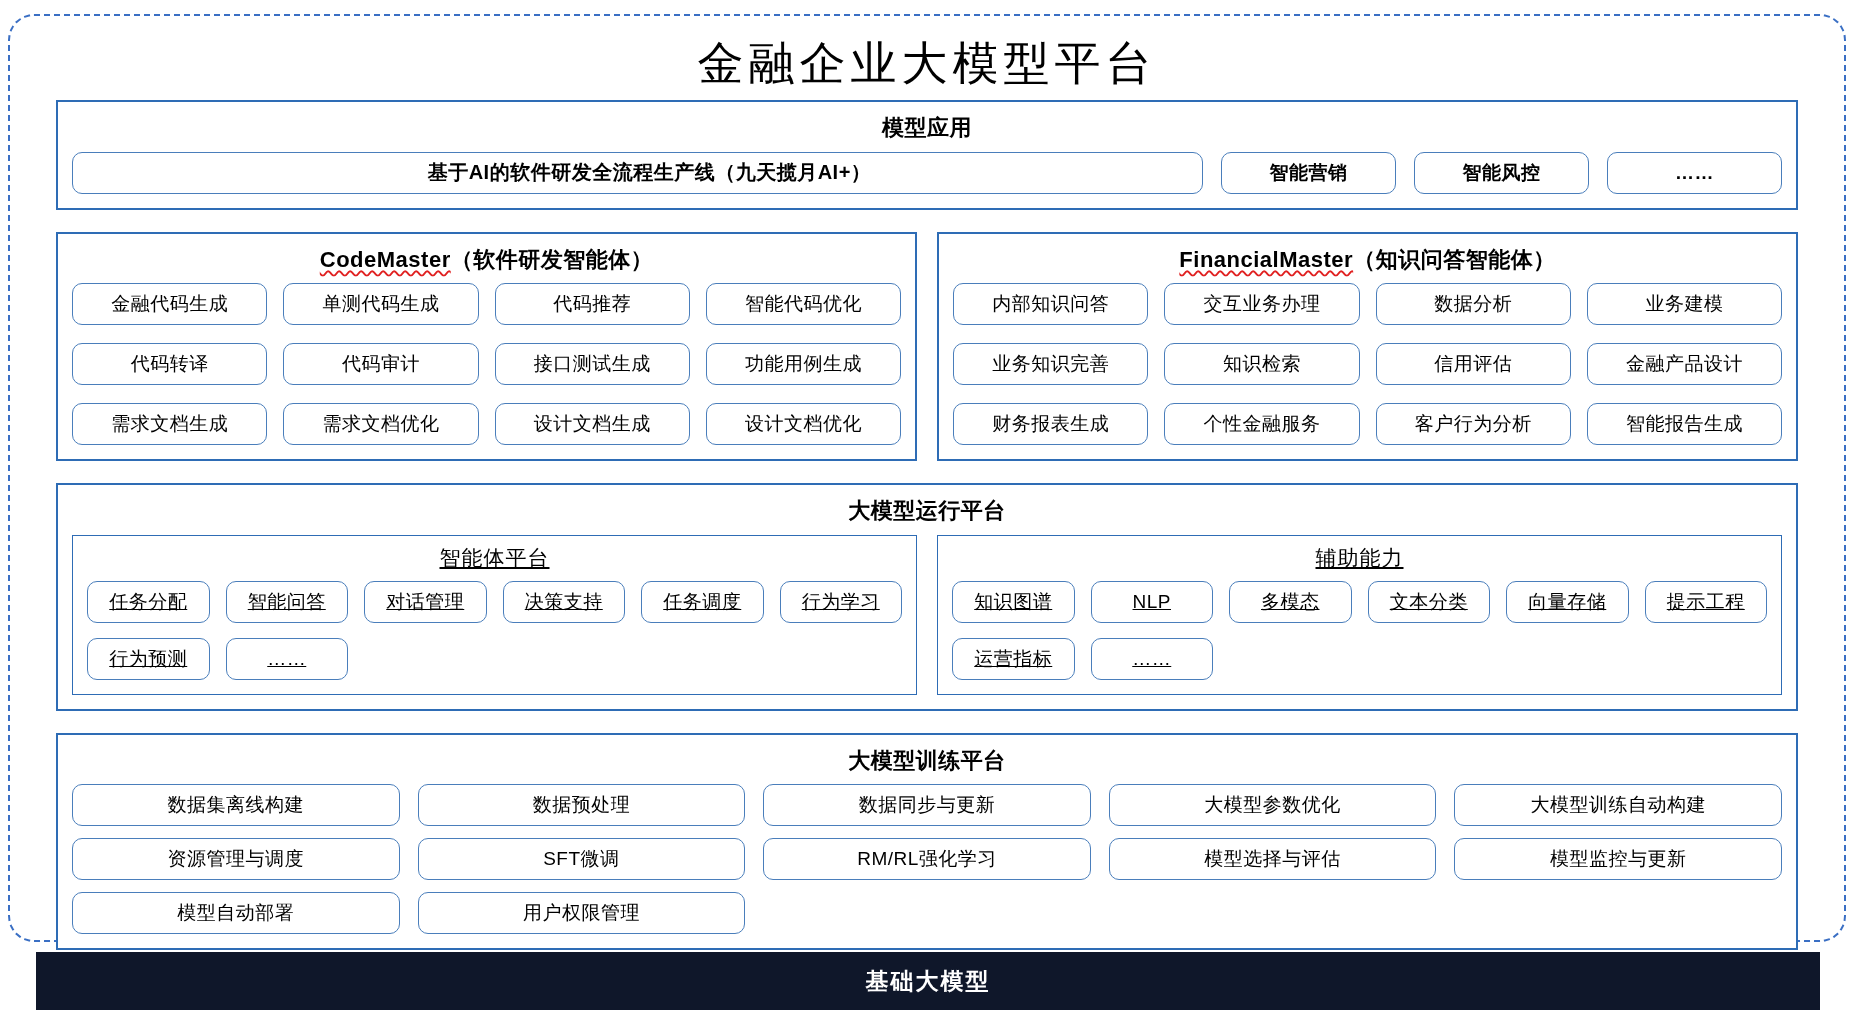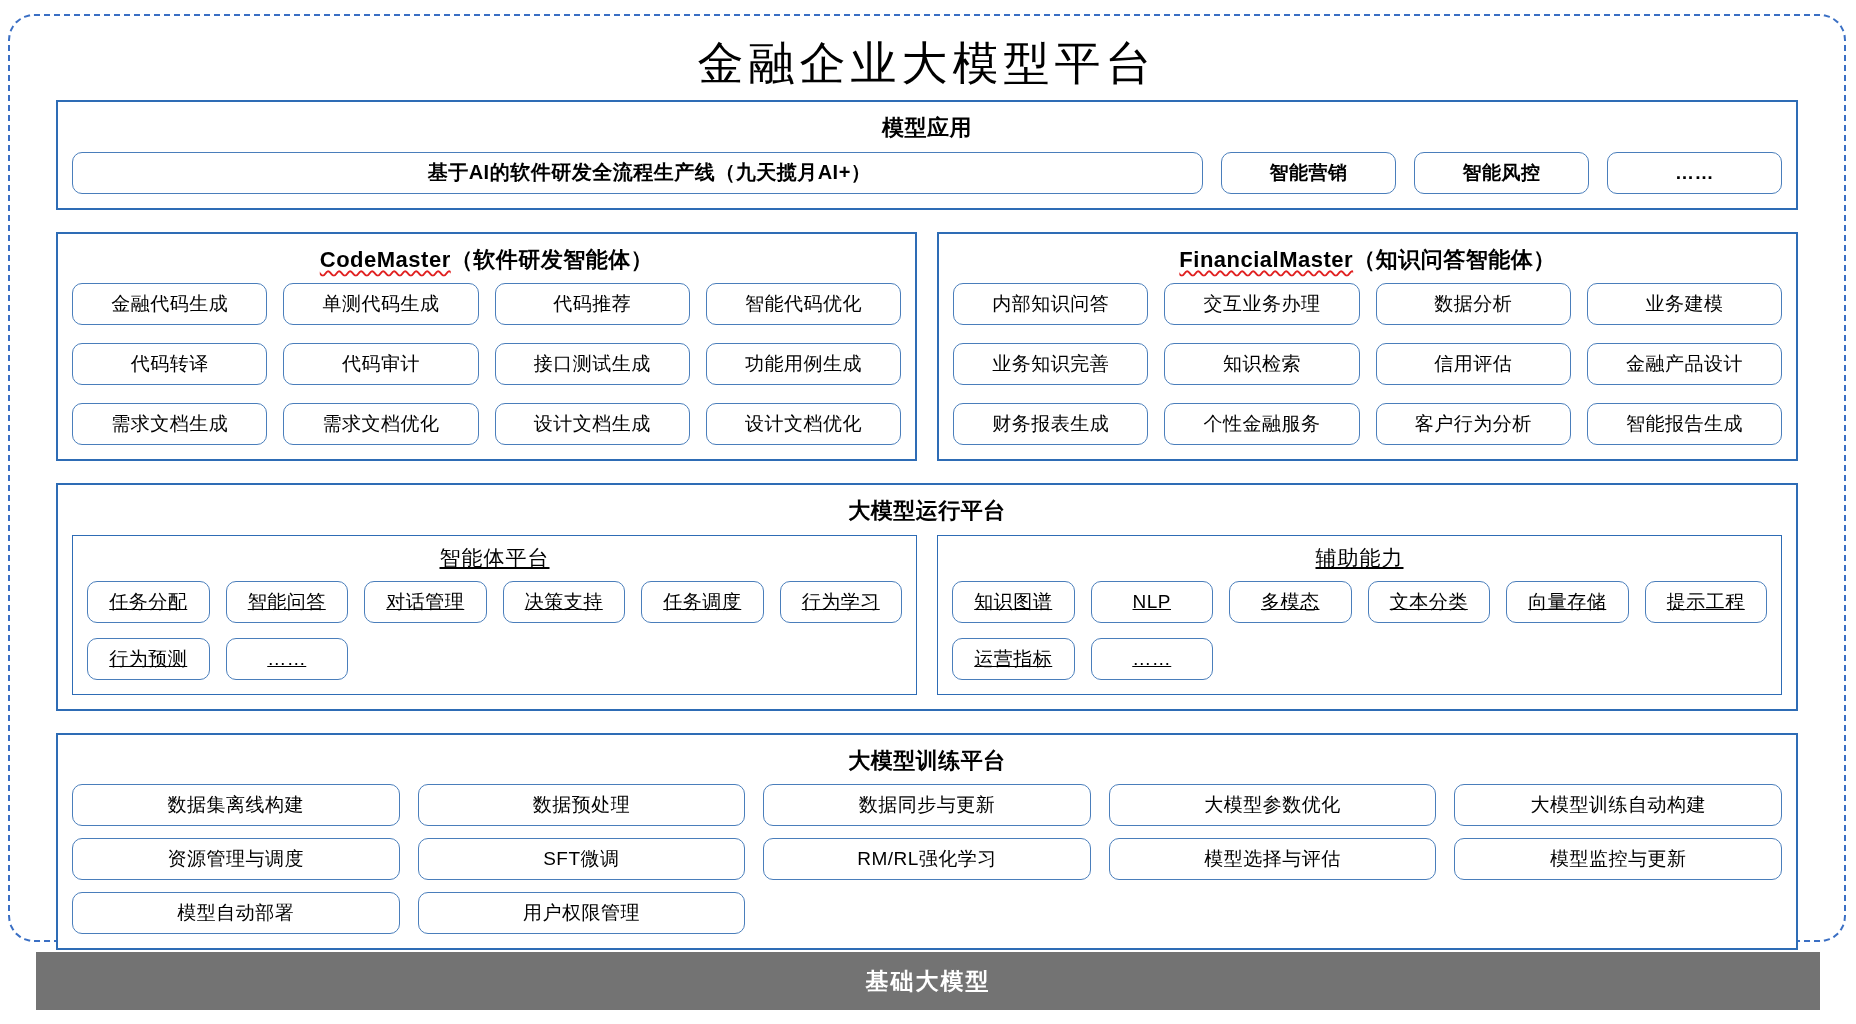--- a/index.html
+++ b/index.html
@@ -140,21 +140,21 @@
     gap: 12px 18px;
   }
 
   
   #base-bar {
     position: absolute;
     left: 36px;
     top: 952px;
     width: 1784px;
     height: 58px;
-    background: #737373;
+    background: #0f172a;
     color: #ffffff;
     display: flex;
     align-items: center;
     justify-content: center;
     font-size: 23px;
     font-weight: bold;
     letter-spacing: 2px;
   }
 </style>
 </head>

